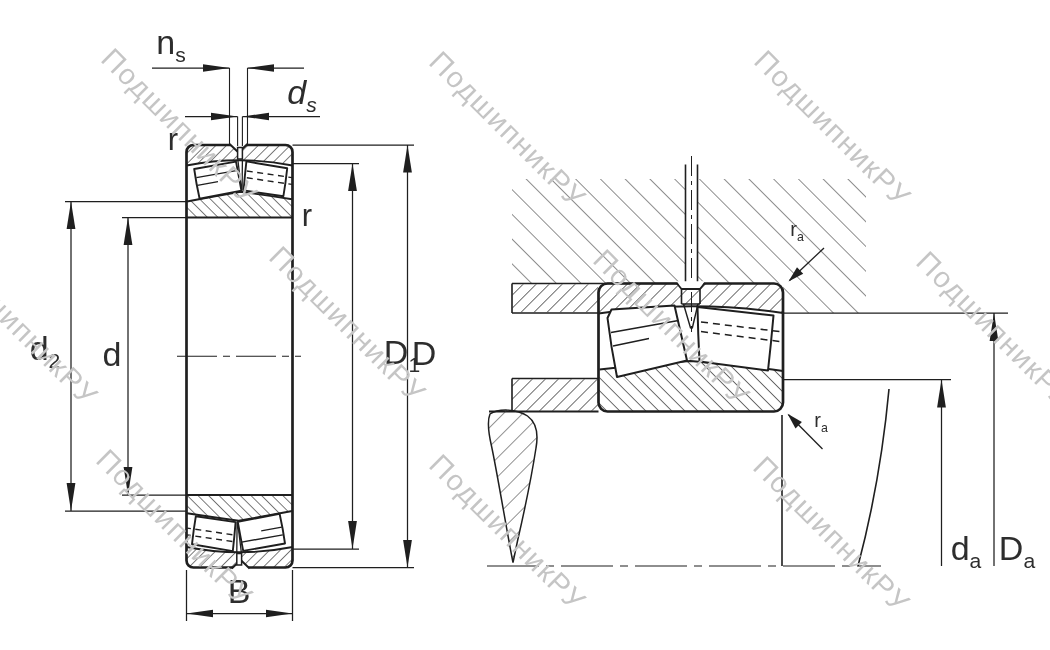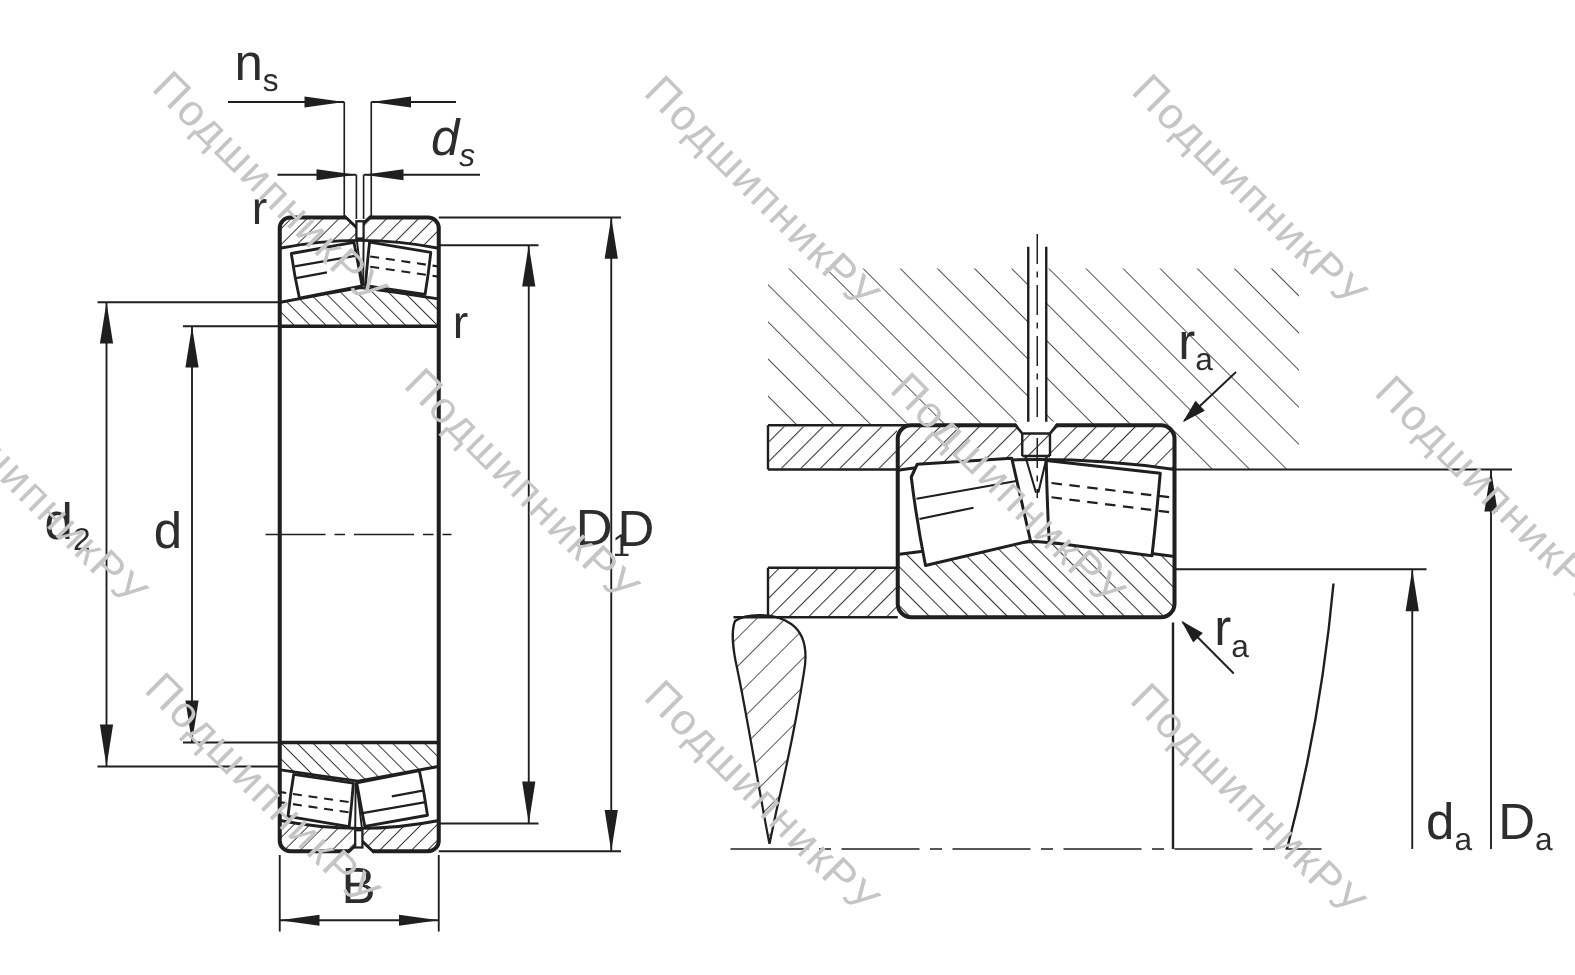--- a/index.html
+++ b/index.html
@@ -3,21 +3,21 @@
 <meta charset="utf-8">
 <style>
   html,body{margin:0;padding:0;background:#ffffff;}
   #stage{position:relative;width:1050px;height:650px;background:#ffffff;overflow:hidden;
          font-family:"Liberation Sans", sans-serif;}
   #drawing-svg{position:absolute;left:0;top:0;}
   .lbl{position:absolute;transform:translate(-50%,-50%);color:#2d2d2d;font-size:34px;
        white-space:nowrap;line-height:1;z-index:3;}
   .lbl sub{font-size:0.62em;}
   .lbl.small{font-size:31px;}
-  .lbl.ra{font-size:34px;}
+  .lbl.ra{font-size:20px;}
   #wm-layer{position:absolute;left:0;top:0;width:100%;height:100%;z-index:4;pointer-events:none;}
   .wm{position:absolute;transform-origin:0 0;transform:rotate(45deg);font-size:29px;
       letter-spacing:1.5px;mix-blend-mode:darken;white-space:nowrap;}
 </style>
 </head>
 <body>
 
 <div id="stage">
 
 <svg id="drawing-svg" width="1050" height="650" viewBox="0 0 1050 650">

